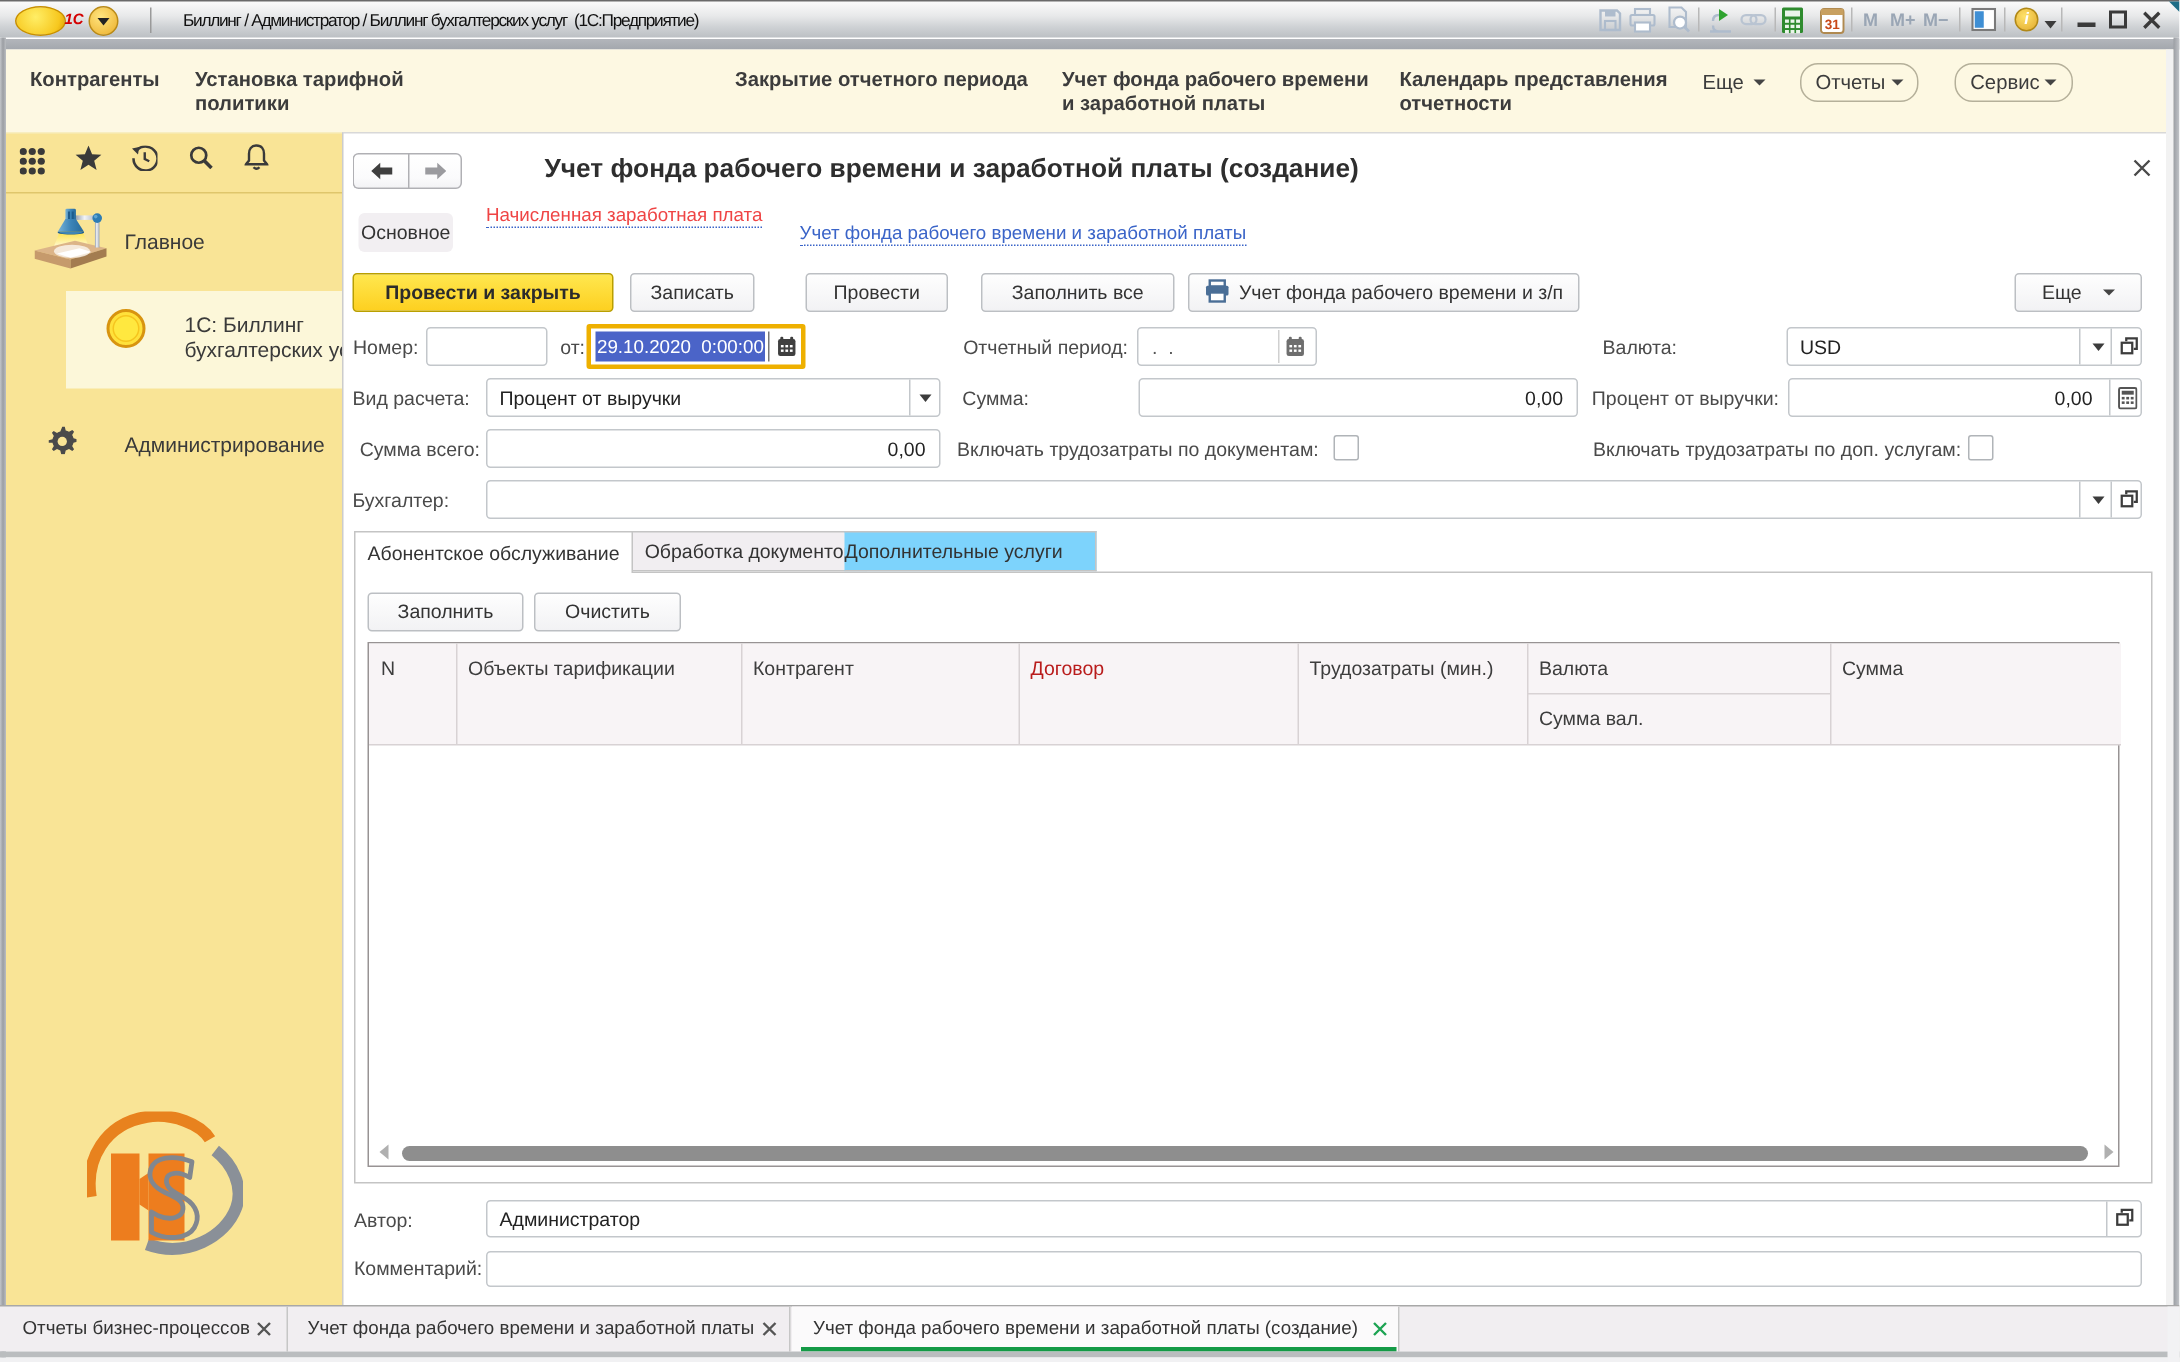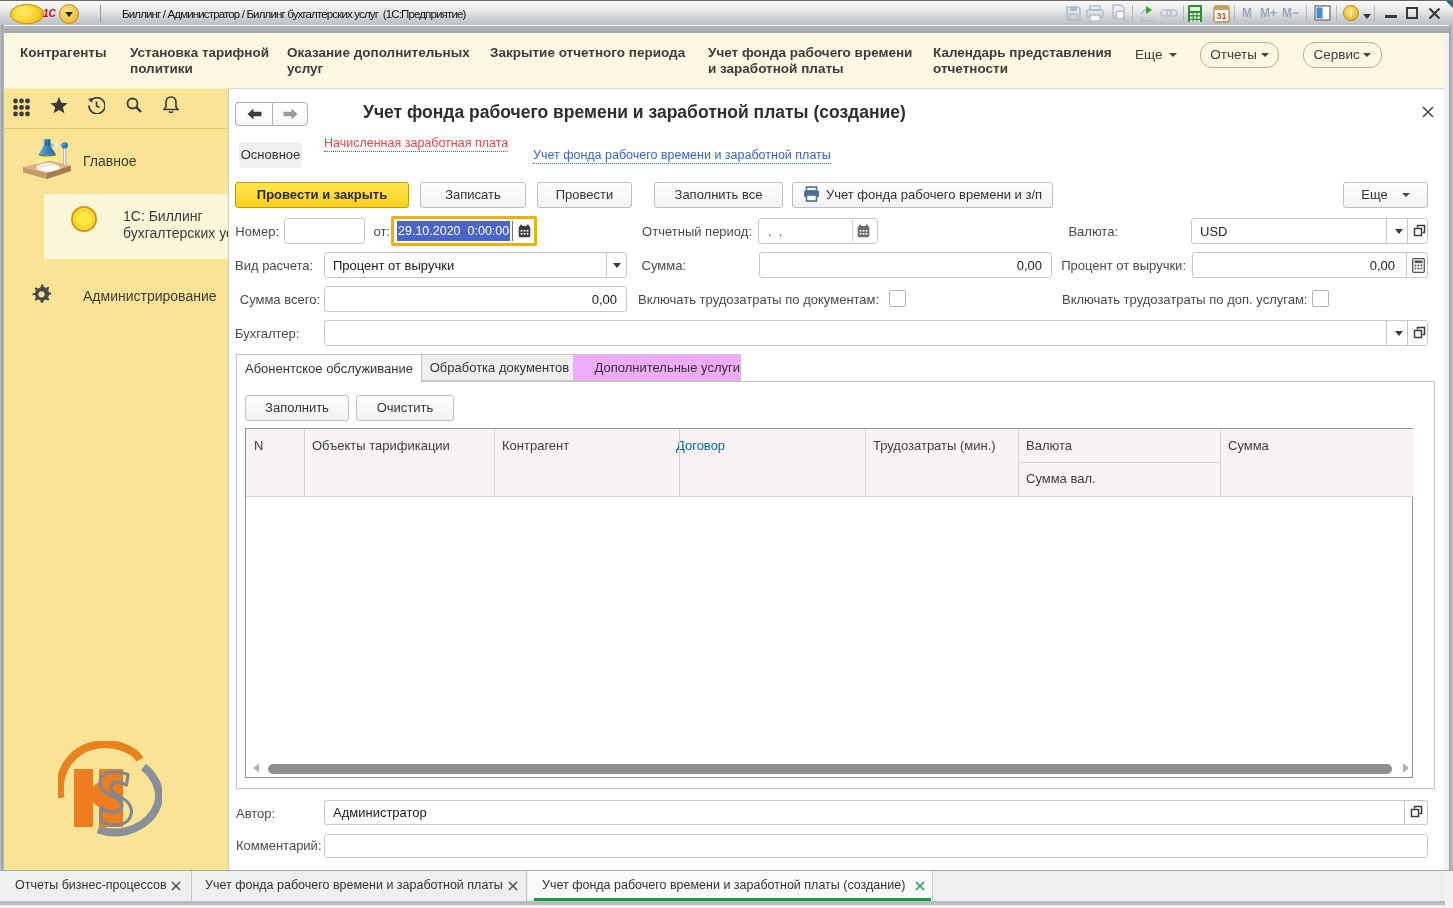--- a/index.html
+++ b/index.html
@@ -85,21 +85,20 @@
       </svg>
   </div>
   <div class="abs" style="right:0;top:0;width:0;height:0;border-top:7px solid #1d6d86;border-left:7px solid transparent;"></div>
 </div>
 
 <div class="abs" style="left:0;top:26px;width:1453px;height:7px;background:linear-gradient(#b3b6bb,#a3a7ad);"></div>
 
 <div class="abs" id="menubar" style="left:4px;top:33px;width:1445px;height:55px;background:#fdf8e2;font-size:13.5px;color:#3c3c3c;">
   <div class="abs" style="left:16px;top:12px;font-weight:bold;">Контрагенты</div>
   <div class="abs" style="left:126px;top:12px;font-weight:bold;line-height:16px;">Установка тарифной<br>политики</div>
-  <div class="abs" style="left:283px;top:12px;font-weight:bold;line-height:16px;">Оказание дополнительных<br>услуг</div>
   <div class="abs" style="left:486px;top:12px;font-weight:bold;">Закрытие отчетного периода</div>
   <div class="abs" style="left:704px;top:12px;font-weight:bold;line-height:16px;">Учет фонда рабочего времени<br>и заработной платы</div>
   <div class="abs" style="left:929px;top:12px;font-weight:bold;line-height:16px;">Календарь представления<br>отчетности</div>
   <div class="abs" style="left:1131px;top:14px;">Еще <span style="display:inline-block;width:0;height:0;border-left:4px solid transparent;border-right:4px solid transparent;border-top:4px solid #444;vertical-align:2px;margin-left:3px;"></span></div>
   <div class="abs" style="left:1196px;top:9px;width:79px;height:26px;border:1px solid #b5b09a;border-radius:12px;text-align:center;line-height:24px;">Отчеты <span style="display:inline-block;width:0;height:0;border-left:4px solid transparent;border-right:4px solid transparent;border-top:4px solid #444;vertical-align:2px;"></span></div>
   <div class="abs" style="left:1299px;top:9px;width:79px;height:26px;border:1px solid #b5b09a;border-radius:12px;text-align:center;line-height:24px;">Сервис <span style="display:inline-block;width:0;height:0;border-left:4px solid transparent;border-right:4px solid transparent;border-top:4px solid #444;vertical-align:2px;"></span></div>
 </div>
 
 <div class="abs" id="sidebar" style="left:4px;top:88px;width:224px;height:783px;background:#f9e496;border-top:1px solid #f8eec0;">
   <div id="sbicons">
@@ -207,21 +206,21 @@
   <div class="abs" style="left:134px;top:13px;font-size:17.5px;font-weight:bold;color:#2e2e2e;">Учет фонда рабочего времени и заработной платы (создание)</div>
   <svg class="abs" style="left:1193px;top:17px;" width="12" height="12" viewBox="0 0 12 12">
       <path d="M1 1 L11 11 M11 1 L1 11" stroke="#4a4a4a" stroke-width="1.6"></path>
     </svg>
 
   <div class="abs" style="left:10px;top:53px;width:63px;height:26px;background:#f2eff2;border-radius:4px;text-align:center;line-height:26px;font-size:13px;color:#333;">Основное</div>
   <div class="abs" style="left:95px;top:47px;font-size:12.5px;color:#ef4444;border-bottom:1px dotted #3a64c8;padding-bottom:1px;">Начисленная заработная плата</div>
   <div class="abs" style="left:304px;top:59px;font-size:12.5px;color:#3a64c8;border-bottom:1px dotted #3a64c8;padding-bottom:1px;">Учет фонда рабочего времени и заработной платы</div>
 
   <div class="abs" style="left:6px;top:93px;width:174px;height:26px;background:linear-gradient(#ffe74f,#fdd020);border:1px solid #b99f00;border-radius:3px;text-align:center;line-height:24px;font-size:13px;font-weight:bold;color:#2b2b2b;">Провести и закрыть</div>
-  <div class="btn" style="left:191px;top:93px;width:106px;height:26px;">Записать</div>
+  <div class="btn" style="left:191px;top:93px;width:83px;height:26px;">Записать</div>
   <div class="btn" style="left:308px;top:93px;width:95px;height:26px;">Провести</div>
   <div class="btn" style="left:425px;top:93px;width:129px;height:26px;">Заполнить все</div>
   <div class="btn" style="left:563px;top:93px;width:261px;height:26px;"><span id="printicon" style="display:inline-block;vertical-align:-3px;margin-right:6px;"><svg width="17" height="16" viewBox="0 0 17 16">
           <rect x="3.5" y="1" width="10" height="4" fill="none" stroke="#4a6e96" stroke-width="1.6"></rect>
           <rect x="1" y="4.5" width="15" height="6.5" rx="1" fill="#4a6e96"></rect>
           <rect x="3.5" y="9" width="10" height="6" fill="#fff" stroke="#4a6e96" stroke-width="1.6"></rect>
         </svg></span>Учет фонда рабочего времени и з/п</div>
   <div class="btn" style="left:1114px;top:93px;width:85px;height:26px;">Еще<span style="display:inline-block;width:0;height:0;border-left:4px solid transparent;border-right:4px solid transparent;border-top:4px solid #444;vertical-align:2px;margin-left:14px;"></span></div>
 
   <div class="lbl" style="left:6px;top:135px;width:44px;text-align:right;">Номер:</div>
@@ -317,33 +316,33 @@
     <span style="position:absolute;left:1070px;top:10px;width:0;height:0;border-left:4px solid transparent;border-right:4px solid transparent;border-top:5px solid #3c3c3c;"></span>
     <span style="position:absolute;left:1082px;top:0;width:1px;height:24px;background:#c3c7cb;"></span>
     <span class="copyicon" style="position:absolute;left:1088px;top:5px;"><svg width="13" height="13" viewBox="0 0 13 13">
           <path d="M4.5 3.5 V1.5 H11.5 V8.5 H9.5" fill="none" stroke="#3c3c3c" stroke-width="1.5"></path>
           <rect x="1.5" y="4.5" width="7" height="7" fill="none" stroke="#3c3c3c" stroke-width="1.5"></rect>
         </svg></span>
   </div>
 
   <div class="abs" style="left:7px;top:265px;width:186px;height:28px;background:#fff;border:1px solid #c4c4c4;border-bottom:none;z-index:3;text-align:center;font-size:13px;color:#333;line-height:27px;">Абонентское обслуживание</div>
   <div class="abs" style="left:193px;top:265px;width:156px;height:27px;background:#f1eef1;border:1px solid #c4c4c4;border-left:none;text-align:center;font-size:13px;color:#333;line-height:26px;">Обработка документов</div>
-  <div class="abs" style="left:344px;top:265px;width:168px;height:27px;background:#f0abfc;border:1px solid #c4c4c4;border-left:none;text-align:right;font-size:13px;color:#333;line-height:26px;">Дополнительные услуги</div>
+  <div class="abs" style="left:334px;top:265px;width:168px;height:27px;background:#7dd3fc;border:1px solid #c4c4c4;border-left:none;text-align:left;font-size:13px;color:#333;line-height:26px;">Дополнительные услуги</div>
 
   <div class="abs" style="left:7px;top:292px;width:1199px;height:408px;border:1px solid #c4c4c4;background:#fff;">
     <div class="btn" style="left:8px;top:13px;width:104px;height:26px;">Заполнить</div>
     <div class="btn" style="left:119px;top:13px;width:98px;height:26px;">Очистить</div>
 
     <div class="abs" style="left:8px;top:46px;width:1168px;height:350px;border:1px solid #989394;">
       <div class="abs" style="left:0;top:0;width:1168px;height:67px;background:#f8f4f6;"></div>
       <div class="abs" style="left:0;top:67px;width:1168px;height:1px;background:#d8d2d4;"></div>
       <div class="lbl" style="left:8px;top:9px;color:#3d3d3d;">N</div>
       <div class="lbl" style="left:66px;top:9px;color:#3d3d3d;">Объекты тарификации</div>
       <div class="lbl" style="left:256px;top:9px;color:#3d3d3d;">Контрагент</div>
-      <div class="lbl" style="left:430px;top:9px;color:#0369a1;">Договор</div>
+      <div class="lbl" style="left:441px;top:9px;color:#b91c1c;">Договор</div>
       <div class="lbl" style="left:627px;top:9px;color:#3d3d3d;">Трудозатраты (мин.)</div>
       <div class="lbl" style="left:780px;top:9px;color:#3d3d3d;">Валюта</div>
       <div class="lbl" style="left:780px;top:42px;color:#3d3d3d;">Сумма вал.</div>
       <div class="lbl" style="left:982px;top:9px;color:#3d3d3d;">Сумма</div>
       <div class="abs" style="left:58px;top:0;width:1px;height:67px;background:#d8d2d4;"></div>
       <div class="abs" style="left:248px;top:0;width:1px;height:67px;background:#d8d2d4;"></div>
       <div class="abs" style="left:433px;top:0;width:1px;height:67px;background:#d8d2d4;"></div>
       <div class="abs" style="left:619px;top:0;width:1px;height:67px;background:#d8d2d4;"></div>
       <div class="abs" style="left:772px;top:0;width:1px;height:67px;background:#d8d2d4;"></div>
       <div class="abs" style="left:772px;top:33px;width:202px;height:1px;background:#d8d2d4;"></div>

